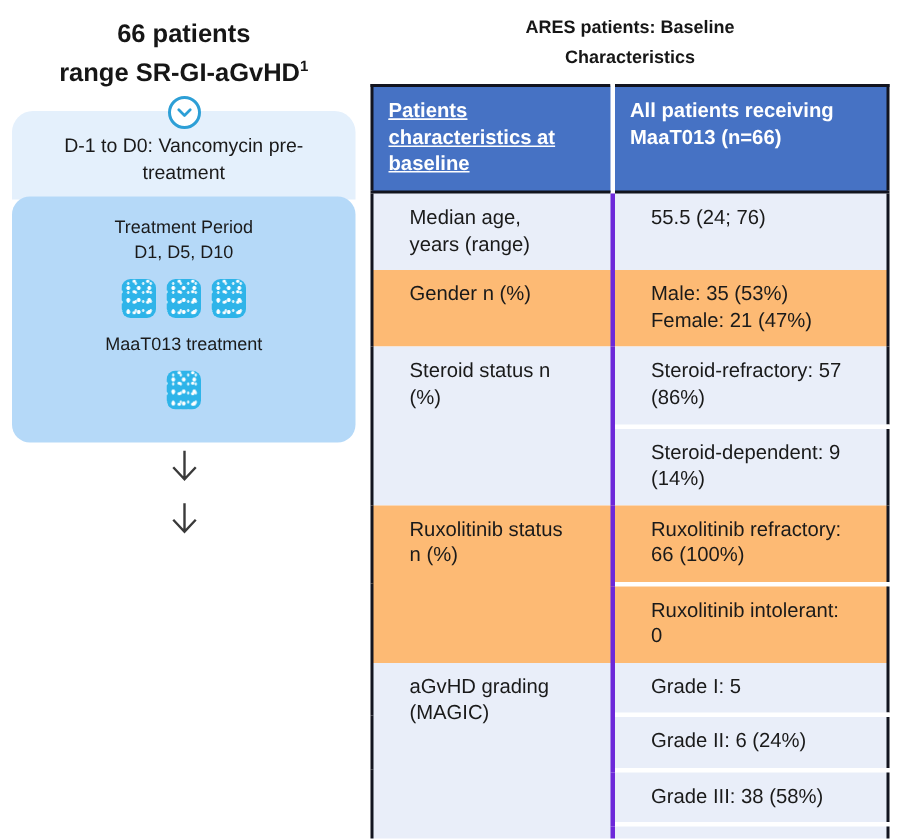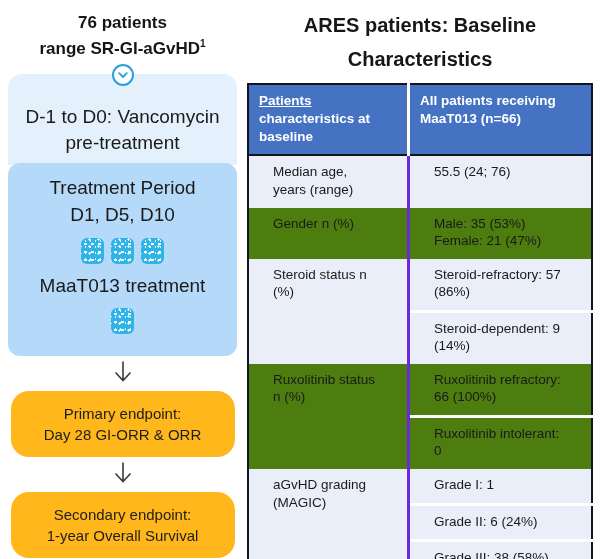--- a/index.html
+++ b/index.html
@@ -4,60 +4,60 @@
 <style>
   html,body{margin:0;padding:0;}
   body{width:600px;height:559px;background:#ffffff;font-family:"Liberation Sans",sans-serif;color:#1a1a1a;overflow:hidden;}
   .page{display:flex;width:600px;height:559px;box-sizing:border-box;}
 
   
   .left-col{width:245px;box-sizing:border-box;padding:10px 8px 0 8px;display:flex;flex-direction:column;align-items:center;}
   .left-title{font-weight:700;font-size:17px;line-height:1.5;text-align:center;color:#161616;}
   .left-title sup{font-size:10px;}
   .chevron-badge{width:18px;height:18px;border:2px solid var(--chev,#2D9FD6);border-radius:50%;background:#fff;display:flex;align-items:center;justify-content:center;margin:3px auto -12px;position:relative;z-index:2;}
-  .box-light{background:var(--boxlight,#E4F0FC);border-radius:14px 14px 0 0;width:229px;box-sizing:border-box;padding:30px 12px 10px;text-align:center;font-size:19px;line-height:1.35;}
-  .box-blue{background:var(--boxmid,#B5D9F8);border-radius:12px;width:229px;box-sizing:border-box;padding:12px 14px 14px;text-align:center;font-size:19px;line-height:1.38;margin-top:-2px;position:relative;z-index:1;}
+  .box-light{background:var(--boxlight,#E4F0FC);border-radius:14px 14px 0 0;width:229px;box-sizing:border-box;padding:14px 12px 10px;text-align:center;font-size:13px;line-height:1.35;}
+  .box-blue{background:var(--boxmid,#B5D9F8);border-radius:12px;width:229px;box-sizing:border-box;padding:12px 14px 14px;text-align:center;font-size:12px;line-height:1.38;margin-top:-2px;position:relative;z-index:1;}
   .pre{white-space:pre-line;}
   .pouch-row{display:flex;justify-content:center;gap:7px;margin:10px 0 9px;}
   .pouch{width:23px;height:26px;border-radius:6px;display:inline-block;
     background-color:var(--pouch,#2EB4E9);
     background-image:
       radial-gradient(circle,#ffffff 1.1px,rgba(255,255,255,0) 1.5px),
       radial-gradient(circle,#ffffff .9px,rgba(255,255,255,0) 1.3px),
       radial-gradient(circle,rgba(255,255,255,.85) .7px,rgba(255,255,255,0) 1.1px);
     background-size:7px 8px,9px 7px,5px 6px;
     background-position:1px 2px,4px 5px,2px 0;}
   .single-pouch{margin:9px auto 8px;display:block;}
   .flow-arrow{margin:5px auto;display:block;flex:0 0 auto;}
   .box-orange{background:var(--orange,#FFB71B);border-radius:18px;width:224px;box-sizing:border-box;padding:12px 8px;text-align:center;font-size:15px;font-weight:500;line-height:1.4;color:#1d1d1d;}
 
   
   .right-col{width:355px;box-sizing:border-box;padding:6px 7px 0 2px;}
-  .right-title{text-align:center;font-weight:700;font-size:20px;line-height:1.7;color:#161616;margin:2px 0 7px;}
+  .right-title{text-align:center;font-weight:700;font-size:12px;line-height:1.7;color:#161616;margin:2px 0 7px;}
   table.baseline{border-collapse:collapse;width:100%;border:2.5px solid var(--tborder,#12141F);font-size:13.5px;table-layout:fixed;}
   table.baseline th{background:var(--hblue,#4672C4);color:#ffffff;text-align:left;vertical-align:top;padding:7px 10px 9px;font-size:13.5px;line-height:1.32;border-bottom:2.5px solid var(--tborder,#12141F);font-weight:700;}
-  th.label-head{width:138px;}
+  th.label-head{width:138px;text-decoration:underline;}
   th.value-head{border-left:3px solid #ffffff;}
   .u{text-decoration:underline;}
   table.baseline td{vertical-align:top;padding:7px 24px 9px;line-height:1.3;}
   td.label-cell{width:138px;}
   td.value-cell{border-left:3px solid #6d28d9;white-space:pre-line;}
   tr.shade-lavender td{background:var(--lav,#E9EEF9);}
-  tr.shade-white td{background:#4d7c0f;}
+  tr.shade-white td{background:#fdba74;}
   td.value-cell.sub{border-top:3px solid #ffffff;}
 </style>
 </head>
 <body>
 
 <div class="page">
 
   <div class="left-col">
 
     <div class="left-title">
-      <span>76 patients</span><br>
+      <span>66 patients</span><br>
       <span>range SR-GI-aGvHD</span><sup>1</sup>
     </div>
 
     <div class="chevron-badge">
       <svg width="10" height="7" viewBox="0 0 10 7">
           <polyline points="1.2,1.2 5,5 8.8,1.2" fill="none" stroke="#2D9FD6" stroke-width="1.8" stroke-linecap="round" stroke-linejoin="round"></polyline>
         </svg>
     </div>
 
     <div class="box-light">
@@ -73,29 +73,25 @@
         <span class="pouch"></span>
       </div>
       <div>MaaT013 treatment</div>
       <span class="pouch single-pouch"></span>
     </div>
 
     <svg class="flow-arrow" width="24" height="25" viewBox="0 0 24 25">
         <path d="M12 0.5 V18.5 M4.5 11.5 L12 19.5 L19.5 11.5" fill="none" stroke="#3a3a3a" stroke-width="1.6"></path>
       </svg>
 
-    <div class="box-orange pre">Primary endpoint:
-Day 28 GI-ORR &amp; ORR</div>
 
     <svg class="flow-arrow" width="24" height="25" viewBox="0 0 24 25">
         <path d="M12 0.5 V18.5 M4.5 11.5 L12 19.5 L19.5 11.5" fill="none" stroke="#3a3a3a" stroke-width="1.6"></path>
       </svg>
 
-    <div class="box-orange pre">Secondary endpoint:
-1-year Overall Survival</div>
   </div>
 
   <div class="right-col">
 
     <div class="right-title pre">ARES patients: Baseline
 Characteristics</div>
 
     <table class="baseline">
       <thead>
         <tr>
@@ -122,21 +118,21 @@
           </tr>
           <tr class="shade-white">
             <td class="label-cell" rowspan="2">Ruxolitinib status n (%)</td>
             <td class="value-cell">Ruxolitinib refractory: 66 (100%)</td>
           </tr>
           <tr class="shade-white">
             <td class="value-cell sub">Ruxolitinib intolerant: 0</td>
           </tr>
           <tr class="shade-lavender">
             <td class="label-cell" rowspan="4">aGvHD grading (MAGIC)</td>
-            <td class="value-cell">Grade I: 1</td>
+            <td class="value-cell">Grade I: 5</td>
           </tr>
           <tr class="shade-lavender">
             <td class="value-cell sub">Grade II: 6 (24%)</td>
           </tr>
           <tr class="shade-lavender">
             <td class="value-cell sub">Grade III: 38 (58%)</td>
           </tr>
           <tr class="shade-lavender">
             <td class="value-cell sub">Grade IV: 22 (33%)</td>
           </tr>

